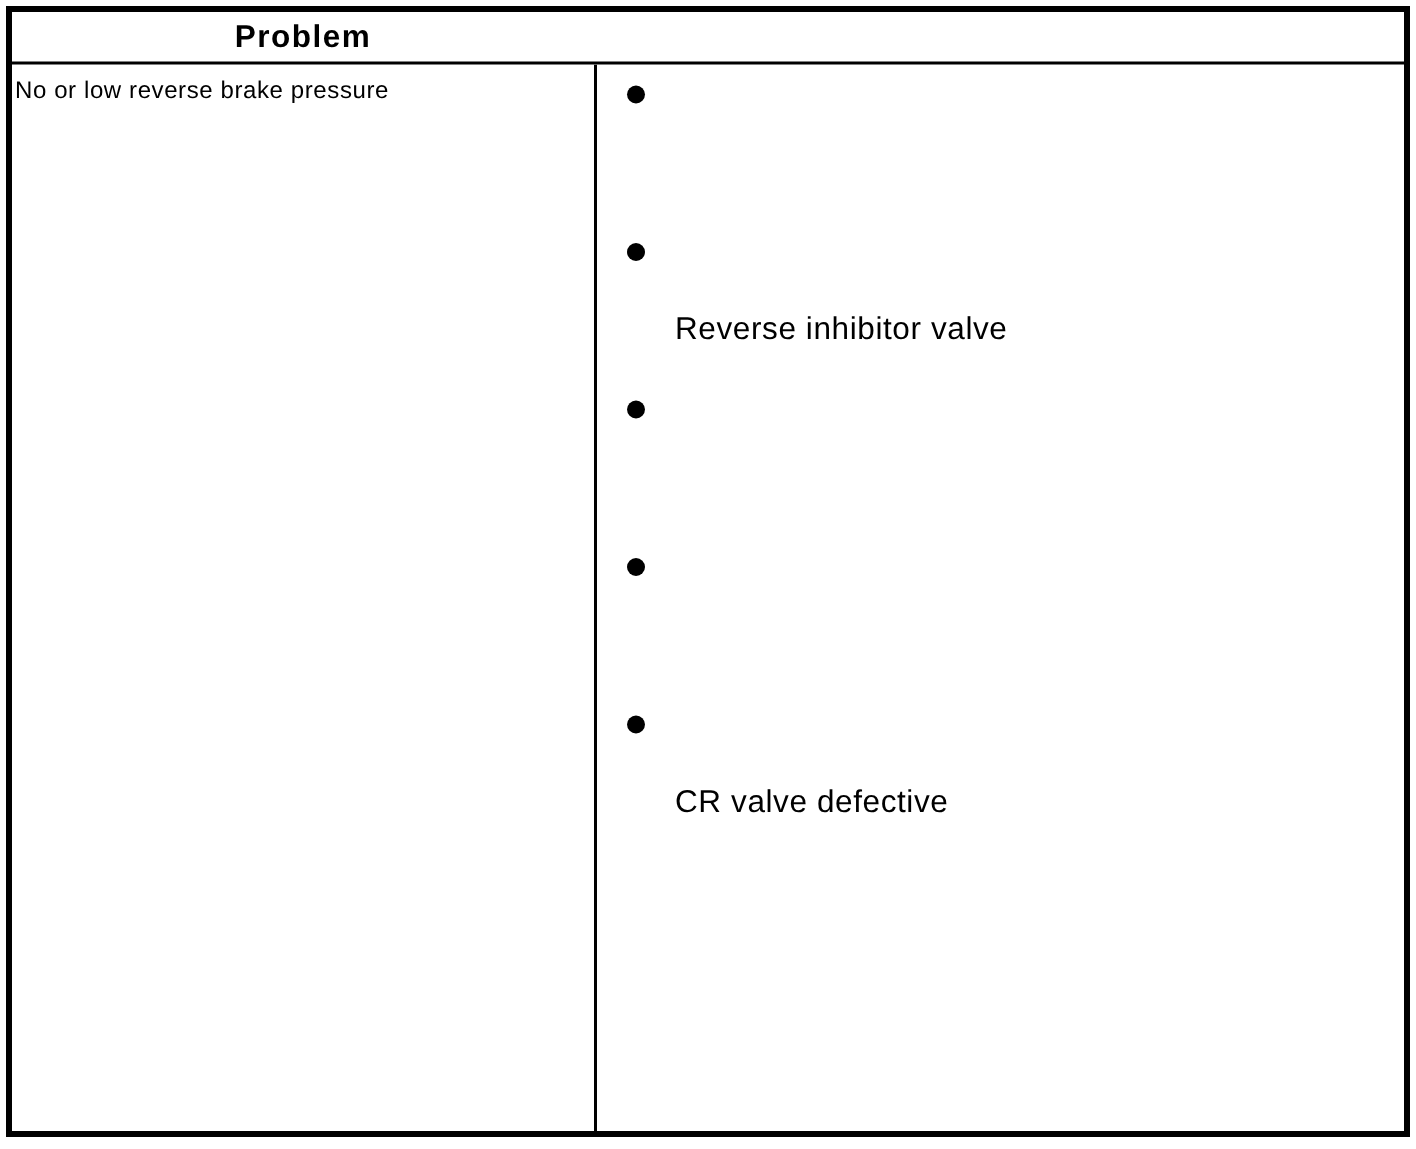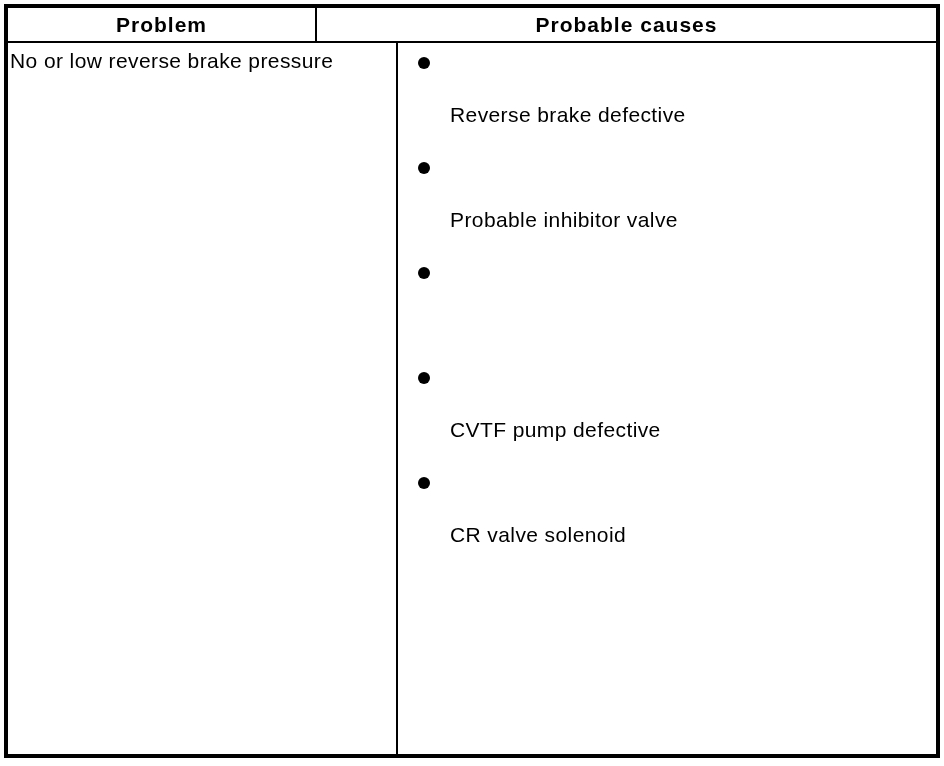--- a/index.html
+++ b/index.html
@@ -32,32 +32,32 @@
     flex: 0 0 auto;
   }
   .header-cell {
     display: flex;
     align-items: center;
     justify-content: center;
     font-size: 21px;
     font-weight: bold;
     letter-spacing: 1px;
   }
-  .col-left  { width: 307px; flex: 0 0 auto; }
+  .col-left  { width: 388px; flex: 0 0 auto; }
   .col-right { flex: 1 1 auto; border-left: 2px solid #000000; }
   .body-row {
     display: flex;
     flex: 1 1 auto;
     overflow: hidden;
   }
   .problem-cell {
     width: 388px;
     flex: 0 0 auto;
     padding: 5px 2px 0 2px;
-    font-size: 21px;
+    font-size: 16px;
     letter-spacing: 0.4px;
     line-height: 25px;
   }
   .causes-cell {
     flex: 1 1 auto;
     border-left: 2px solid #000000;
     padding-top: 6px;
     overflow: hidden;
   }
   .cause-item {
@@ -83,51 +83,48 @@
   }
 </style>
 </head>
 <body>
 
 <div class="page">
   <div class="trouble-table">
 
     <div class="header-row">
       <div class="header-cell col-left">Problem</div>
-      <div class="header-cell col-right">Probable causes</div>
     </div>
 
     <div class="body-row">
       <div class="problem-cell">No or low reverse brake pressure</div>
 
       <div class="causes-cell">
 
         <div class="cause-item">
           <span class="bullet"></span>
-          <span class="cause-text">Reverse brake defective</span>
         </div>
 
         <div class="cause-item">
           <span class="bullet"></span>
-          <span class="cause-text">Probable inhibitor valve</span>
+          <span class="cause-text">Reverse inhibitor valve</span>
         </div>
 
         <div class="cause-item">
           <span class="bullet"></span>
         </div>
 
 
         <div class="cause-item">
           <span class="bullet"></span>
-          <span class="cause-text">CVTF pump defective</span>
         </div>
 
 
         <div class="cause-item">
           <span class="bullet"></span>
-          <span class="cause-text">CR valve solenoid</span>
+          <span class="cause-text">CR valve defective</span>
         </div>
 
       </div>
     </div>
 
   </div>
 </div>
 
 </body></html>

